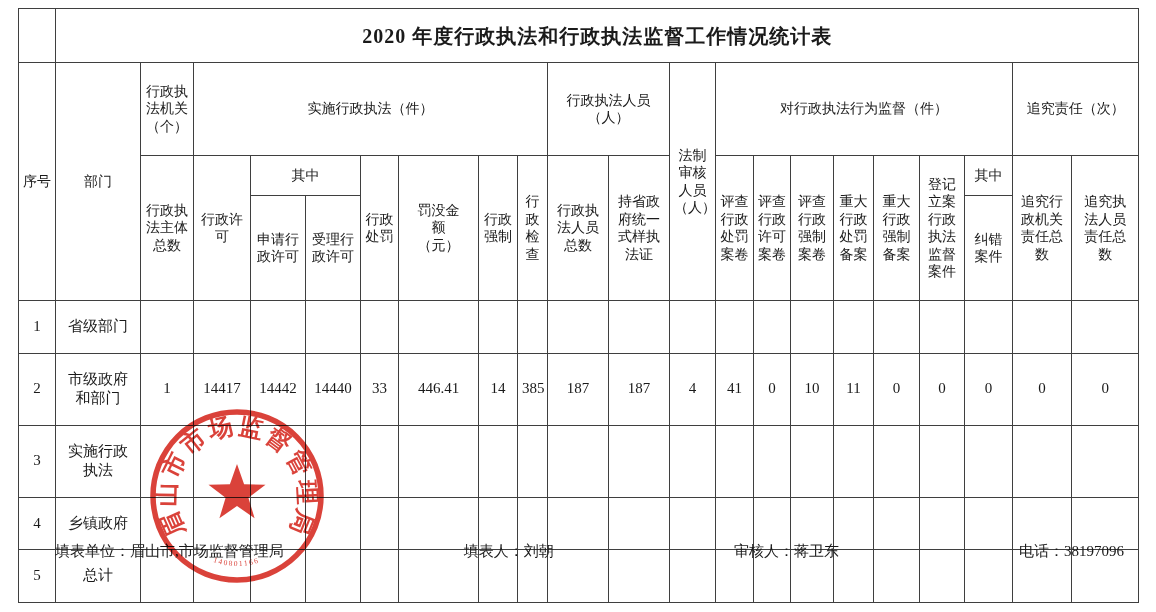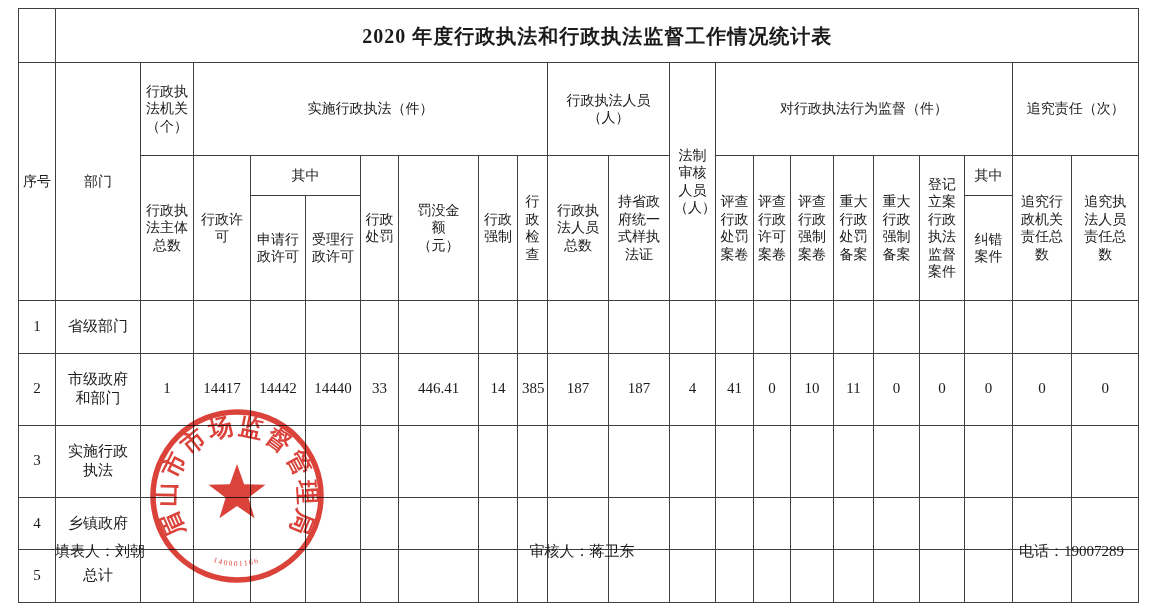--- a/index.html
+++ b/index.html
@@ -232,23 +232,24 @@
             <td></td>
             <td></td>
             <td></td>
             <td></td>
           </tr>
         </tbody>
     </table>
   </div>
 
   <div class="form-footer">
+    <span><span>填表单位：</span><span>眉山市,市场监督管理局</span></span>
     <span><span>填表人：</span><span>刘朝</span></span>
     <span><span>审核人：</span><span>蒋卫东</span></span>
-    <span><span>电话：</span><span>19007289</span></span>
+    <span><span>电话：</span><span>38197096</span></span>
   </div>
 
   <svg class="seal" viewBox="0 0 200 200" aria-hidden="true">
     <defs>
       <path id="arcTop" d="M 49.2 135.6 A 62 62 0 1 1 150.8 135.6" fill="none"></path>
       <path id="arcBottom" d="M 76 165.8 A 70 70 0 0 0 124 165.8" fill="none"></path>
     </defs>
     <circle cx="100" cy="100" r="84" fill="none" stroke="#d5281e" stroke-width="5.5"></circle>
     <polygon fill="#d5281e" points="100,68 107.1,88.3 128.5,88.7 111.4,101.7 117.6,122.3 100,110 82.4,122.3 88.6,101.7 71.5,88.7 92.9,88.3"></polygon>
     <text font-size="24" font-weight="bold" fill="#d5281e">

